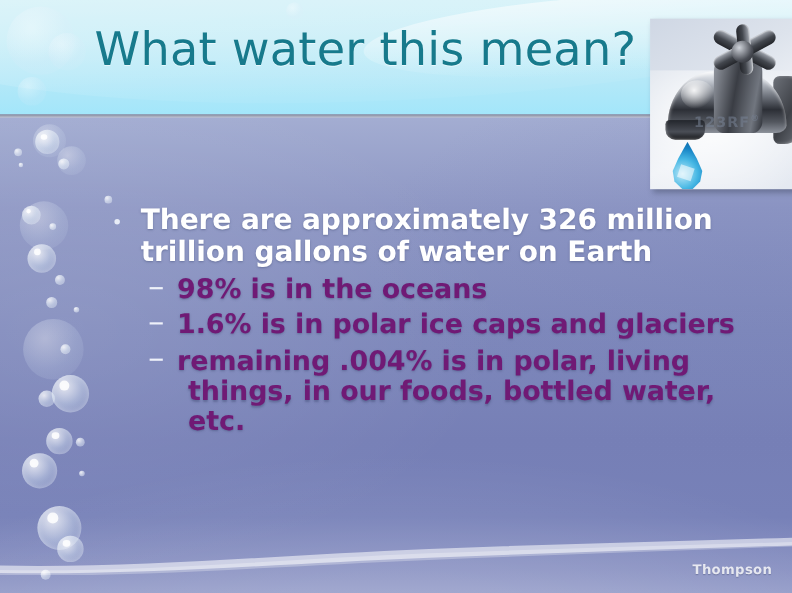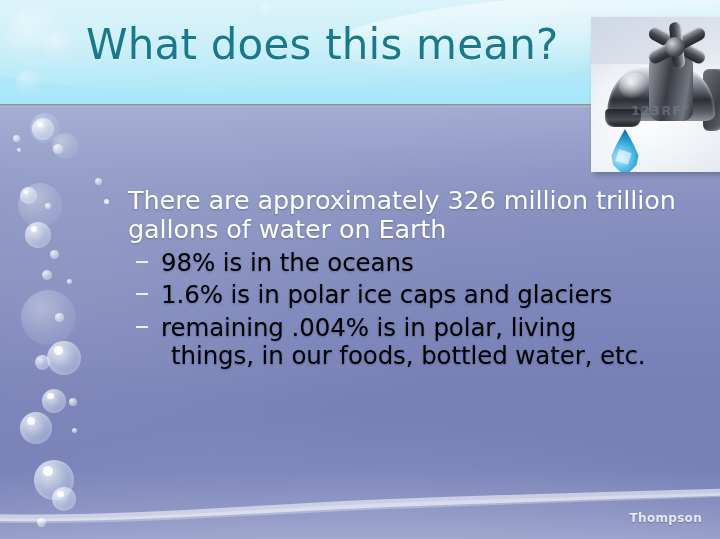--- a/index.html
+++ b/index.html
@@ -258,39 +258,40 @@
   }
   li.b1 {
     position: relative;
     padding-left: 32px;
     color: #ffffff;
     font-family: "DejaVu Sans", sans-serif;
     font-size: 25.5px;
     line-height: 1.13;
     letter-spacing: -.1px;
     text-shadow: 0 1px 2px rgba(60,70,110,.45);
+    font-weight: bold;
   }
   li.b1 > .dot {
     position: absolute;
     left: 8px; top: 13px;
     width: 5px; height: 5px;
     border-radius: 50%;
     background: #e8ecf7;
   }
   li.b1 > .txt { display: block; }
   ul.lvl2 {
     list-style: none;
     margin: 4px 0 0 0;
     padding: 0;
   }
   li.b2 {
     position: relative;
     padding-left: 33px;
     margin-top: 5px;
-    color: #000000;
+    color: #701a75;
     font-family: "DejaVu Sans", sans-serif;
     font-size: 24.5px;
     line-height: 1.13;
     letter-spacing: -.1px;
     text-shadow: 0 1px 2px rgba(60,70,110,.45);
   }
   li.b2 > .dash {
     position: absolute;
     left: 8px; top: 12px;
     width: 12px; height: 2px;
@@ -363,21 +364,21 @@
   <div class="header-band">
     <div class="header-swoosh"></div>
     <div class="header-swoosh2"></div>
     <div class="bub faint" style="left:6px; top:6px; width:62px; height:62px;"></div>
     <div class="bub faint" style="left:44px; top:30px; width:34px; height:34px;"></div>
     <div class="bub faint" style="left:16px; top:70px; width:26px; height:26px;"></div>
     <div class="bub faint" style="left:260px; top:2px; width:16px; height:16px;"></div>
   </div>
   <div class="header-divider"></div>
 
-  <div class="title">What does this mean?</div>
+  <div class="title">What water this mean?</div>
 
   <div class="faucet-frame">
     <div class="glow"></div>
     <div class="fc-wallnub"></div>
     <div class="fc-spout"></div>
     <div class="fc-body"></div>
     <div class="fc-spout-tip"></div>
     <div class="fc-handle">
       <span></span>
         <span></span>

